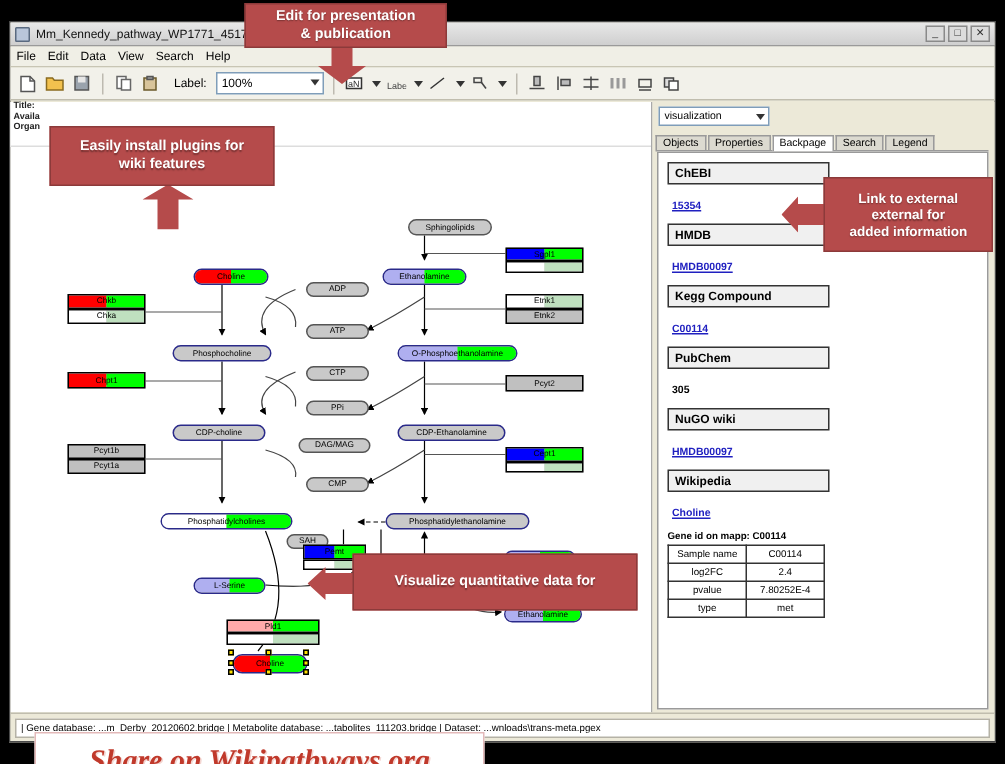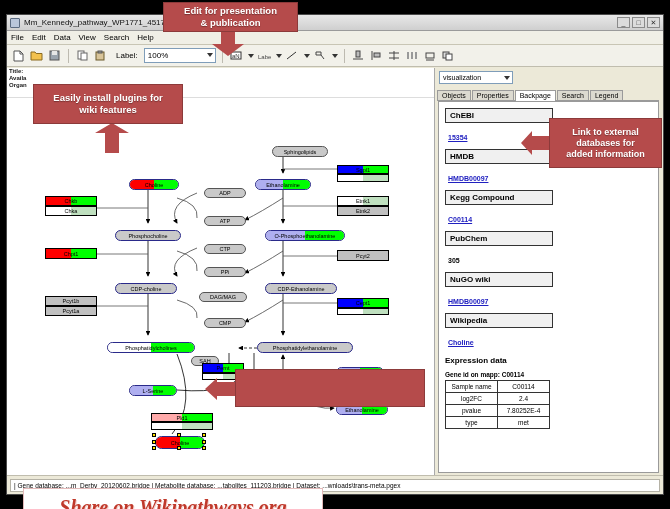--- a/index.html
+++ b/index.html
@@ -467,20 +467,21 @@
           <div>Easily install plugins for</div>
           <div>wiki features</div>
         </div>
       <div class="ar" style="left:88px; top:55px;">
         <svg width="34" height="30">
             <path d="M10,30 L10,10 L0,10 L17,0 L34,10 L24,10 L24,30 z" fill="#b54b4b"></path>
           </svg>
       </div>
 
       <div class="callout" id="co-visualize" style="left: 228px; top: 301px; width: 190px; height: 38px; flex-direction: column;">
+          <div>Visualize quantitative data  for</div>
         </div>
       <div class="ar" style="left:198px; top:310px;">
         <svg width="32" height="22">
             <path d="M32,4 L12,4 L12,0 L0,11 L12,22 L12,18 L32,18 z" fill="#b54b4b"></path>
           </svg>
       </div>
 
       <div class="share">
         <span>Share on Wikipathways.org</span>
       </div>
@@ -494,21 +495,20 @@
       <div class="tabrow">
         <div class="tab">Objects</div>
         <div class="tab">Properties</div>
         <div class="tab active">Backpage</div>
         <div class="tab">Search</div>
         <div class="tab">Legend</div>
       </div>
 
       <div class="bp">
         <div id="dblist"><div class="dbhead">ChEBI</div><div class="dblink">15354</div><div></div><div class="dbhead">HMDB</div><div class="dblink">HMDB00097</div><div></div><div class="dbhead">Kegg Compound</div><div class="dblink">C00114</div><div></div><div class="dbhead">PubChem</div><div class="" style="font-size: 7px; color: rgb(0, 0, 0); font-weight: bold; margin-left: 3px; margin-bottom: 8px; display: inline-block;">305</div><div></div><div class="dbhead">NuGO wiki</div><div class="dblink">HMDB00097</div><div></div><div class="dbhead">Wikipedia</div><div class="dblink">Choline</div><div></div></div>
-        <div class="exph">Expression data</div>
         <div class="gid">Gene id on mapp: C00114</div>
         <table class="exp">
           <tbody id="exprows">
               <tr>
                 <td>Sample name</td>
                 <td>C00114</td>
               </tr>
               <tr>
                 <td>log2FC</td>
                 <td>2.4</td>
@@ -537,20 +537,20 @@
     <div>&amp; publication</div>
   </div>
 <div class="ar" style="left:212px; top:30px;">
   <svg width="32" height="26">
       <path d="M9,0 L9,14 L0,14 L16,26 L32,14 L23,14 L23,0 z" fill="#b54b4b"></path>
     </svg>
 </div>
 
 <div class="callout" style="left: 549px; top: 118px; width: 113px; height: 50px; font-size: 9px; line-height: 11px; flex-direction: column;">
     <div>Link  to external</div>
-    <div>databases  for</div>
+    <div>external  for</div>
     <div>added information</div>
   </div>
 <div class="ar" style="left:521px; top:131px;">
   <svg width="30" height="24">
       <path d="M30,5 L11,5 L11,0 L0,12 L11,24 L11,19 L30,19 z" fill="#b54b4b"></path>
     </svg>
 </div>
 
 </body></html>

